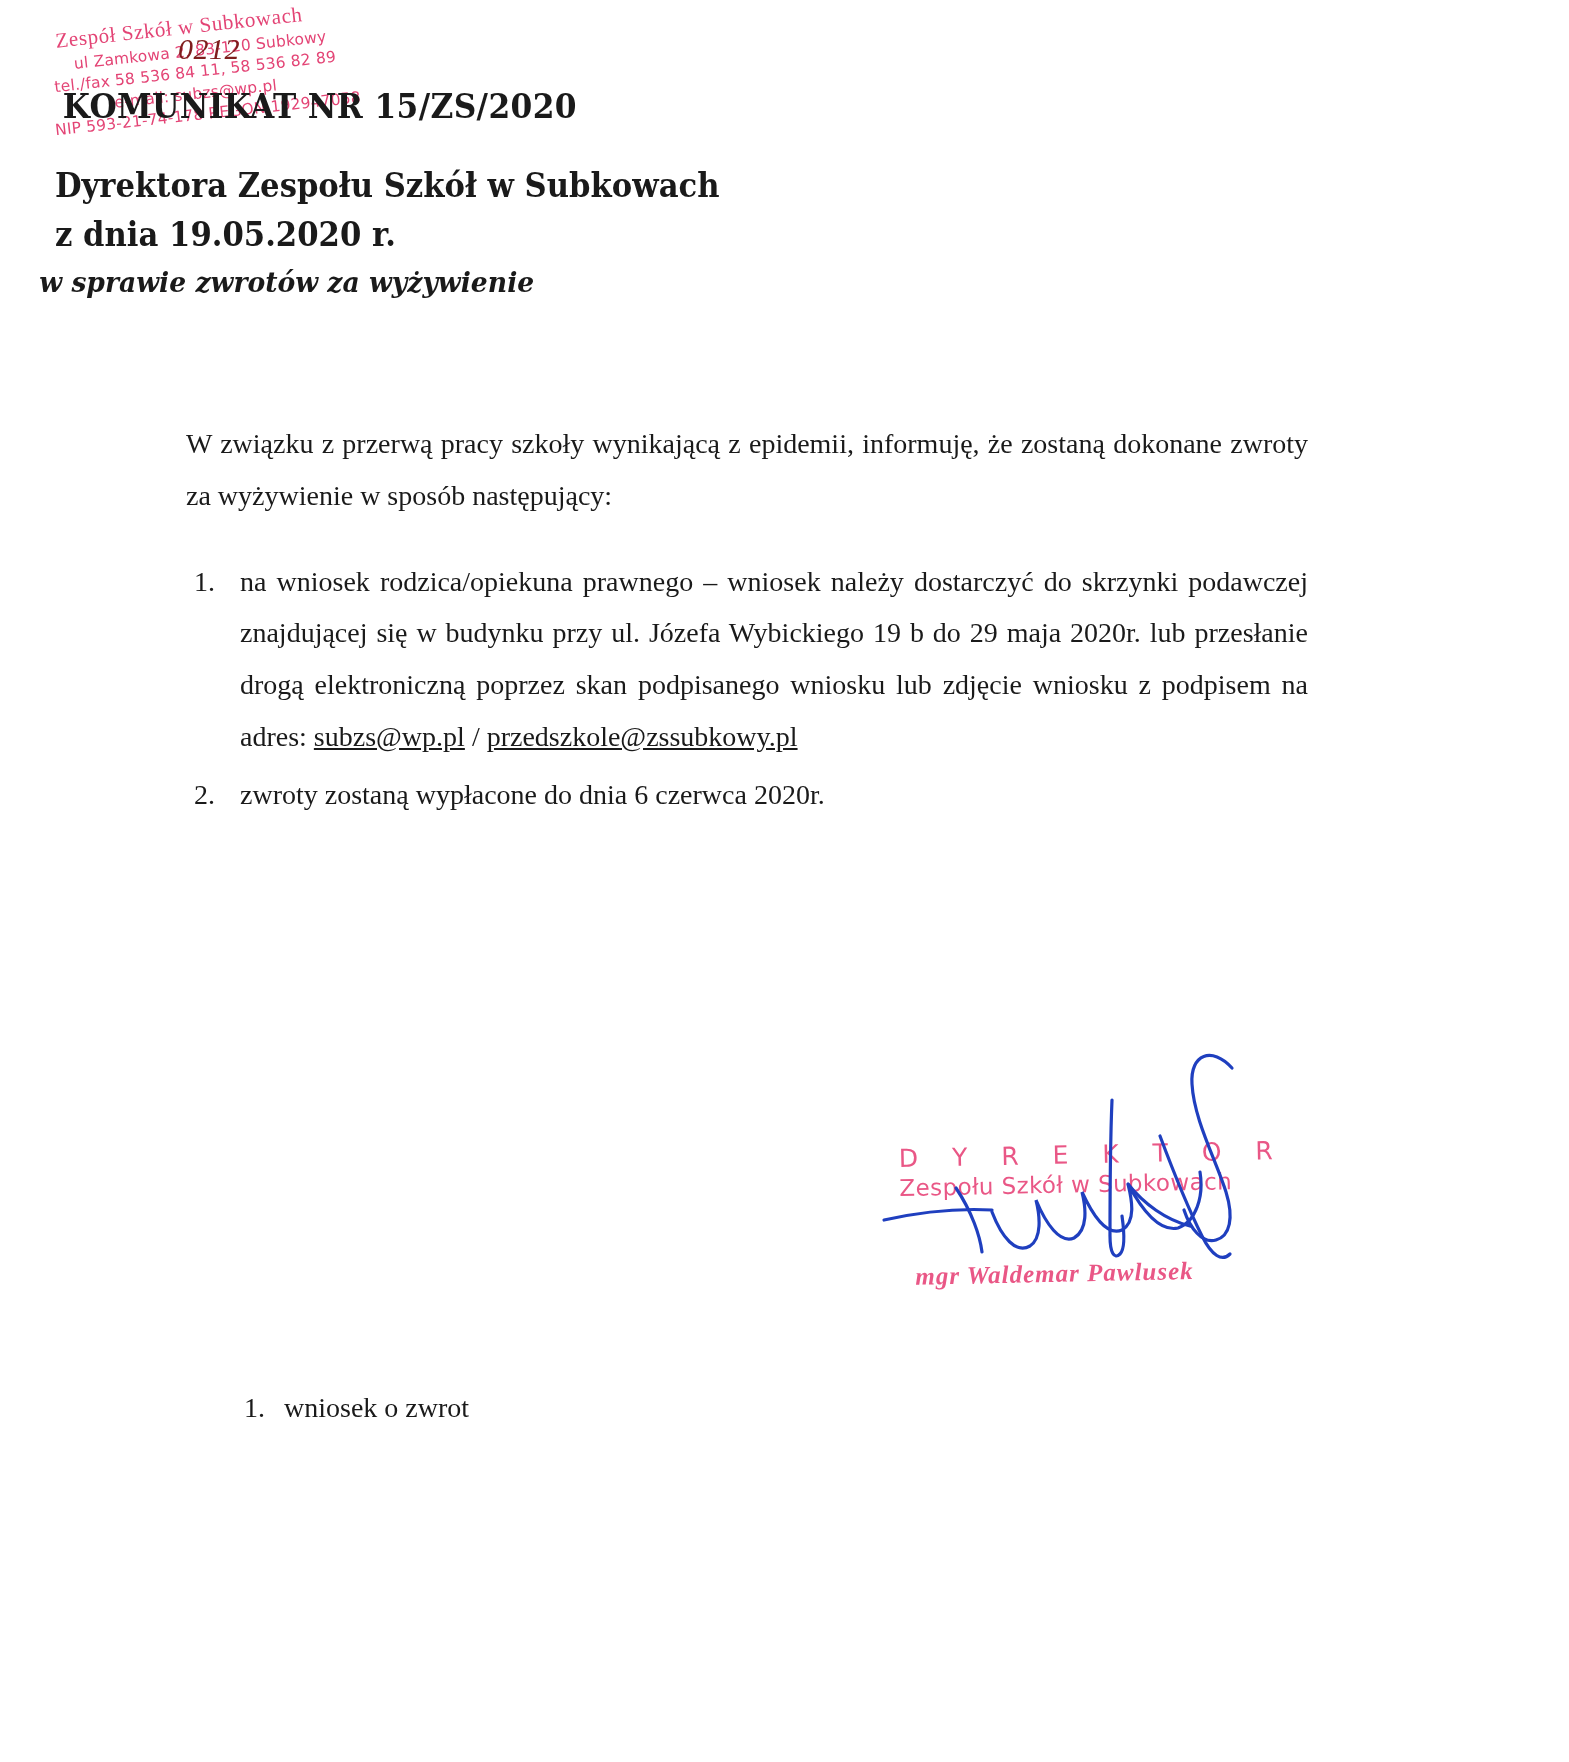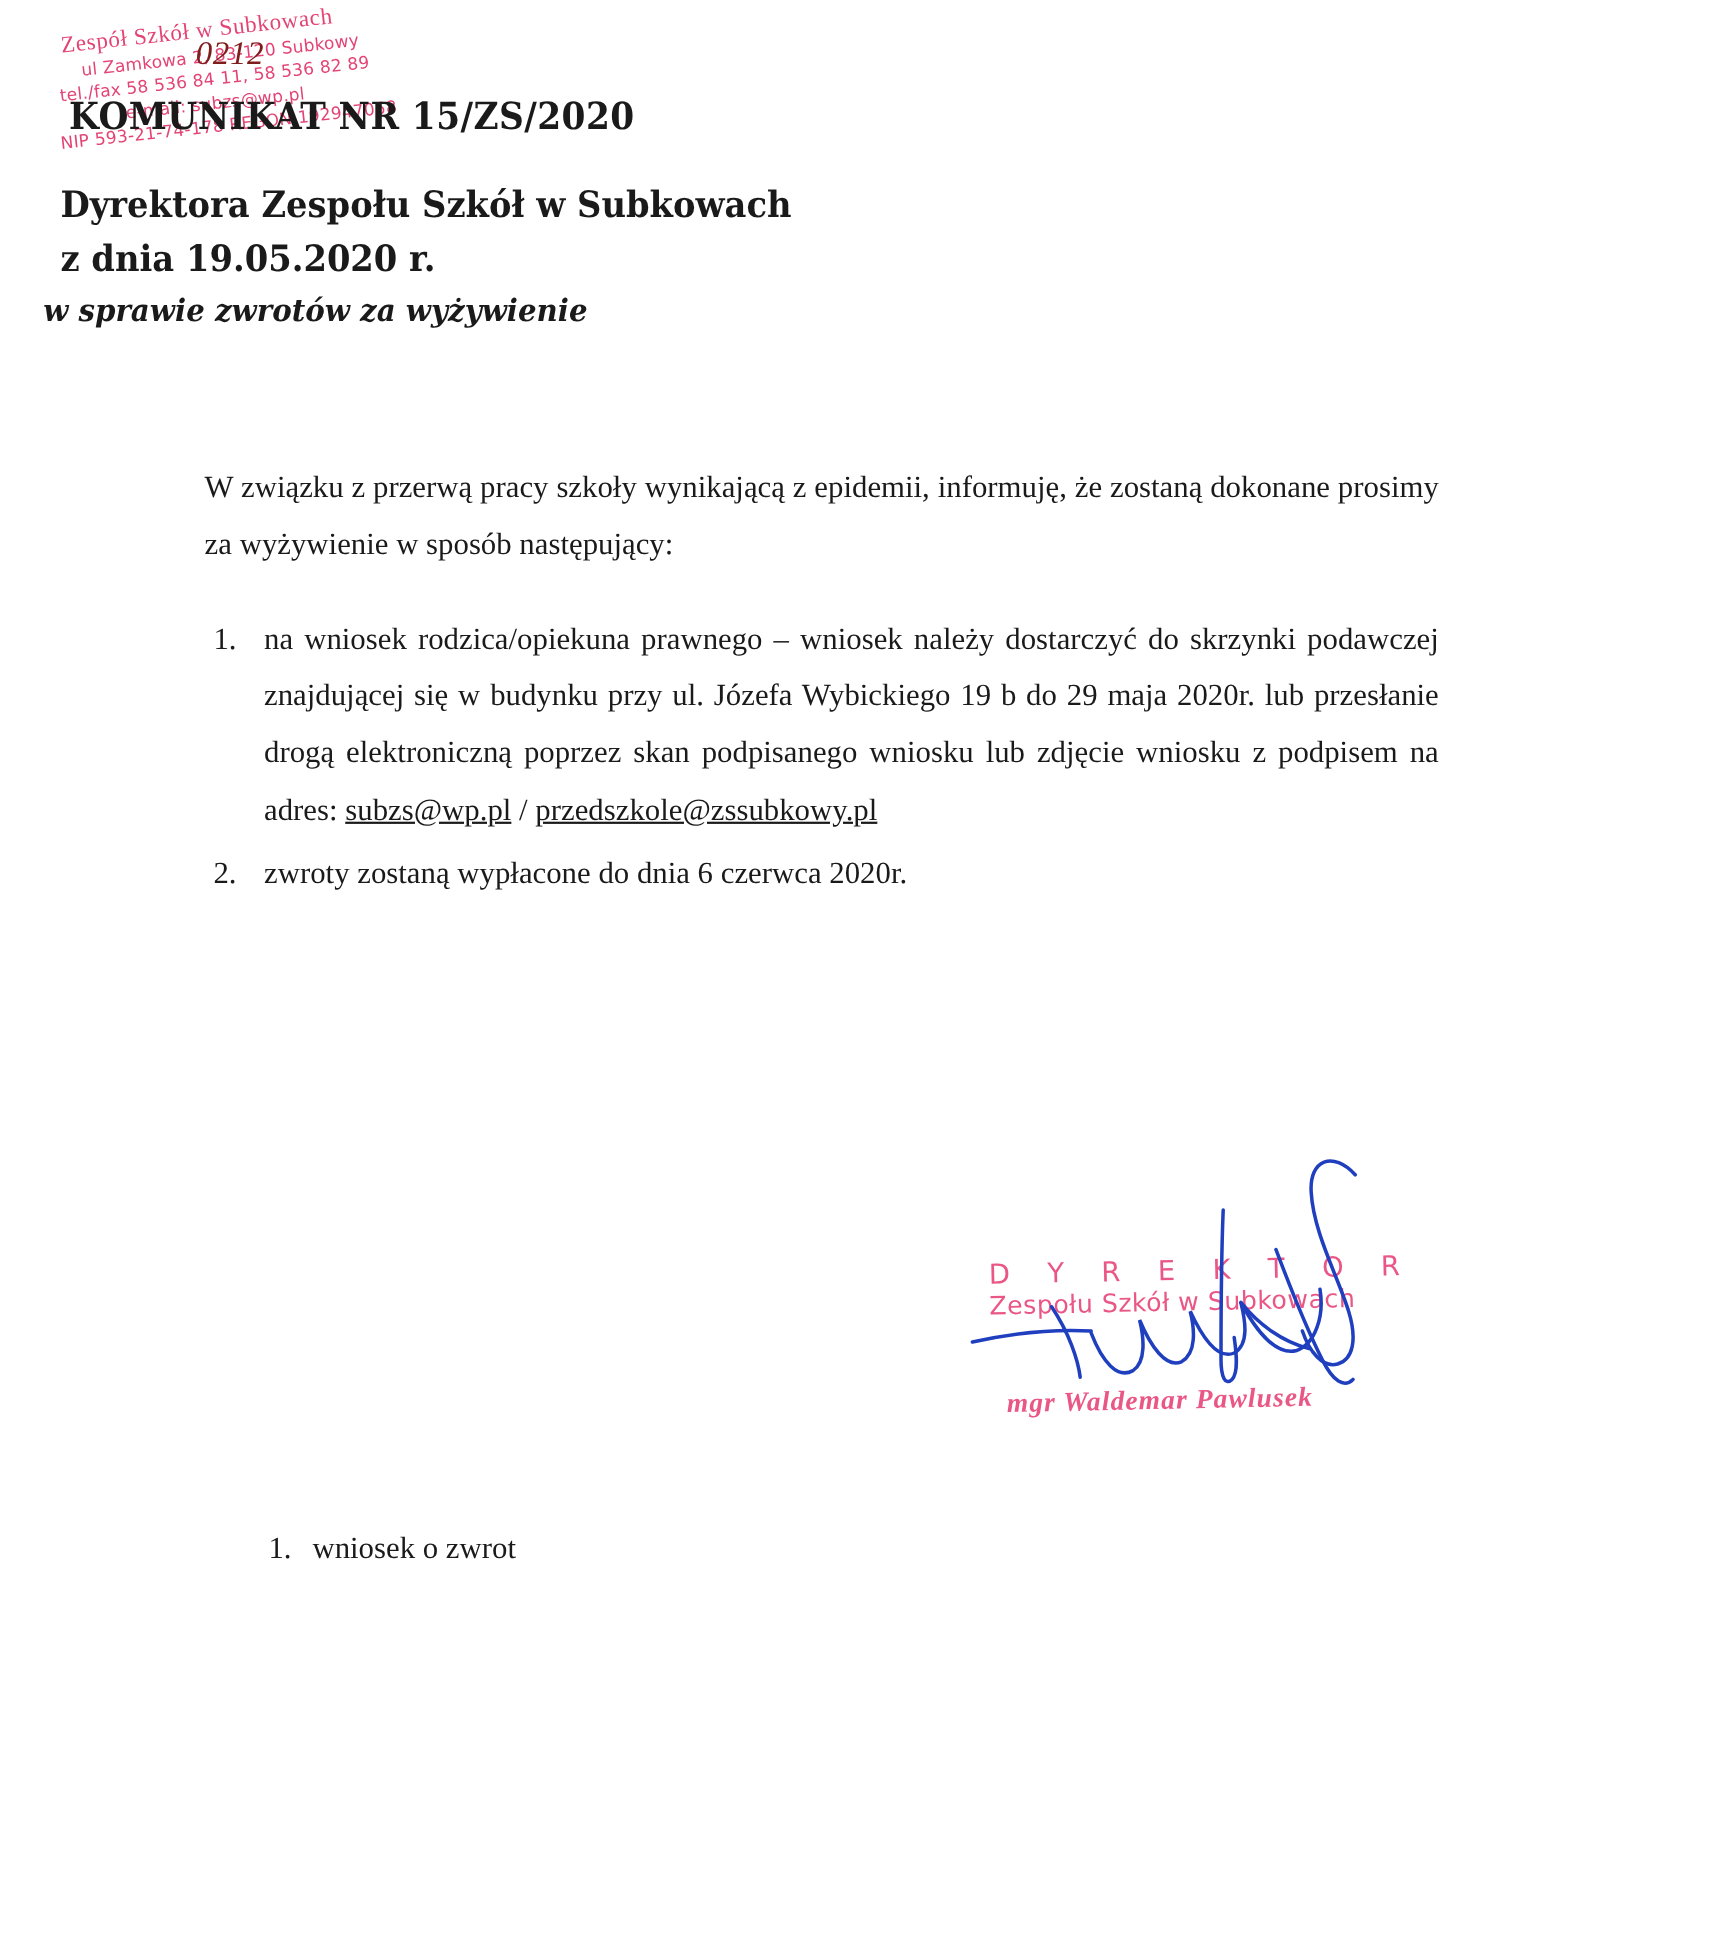--- a/index.html
+++ b/index.html
@@ -228,21 +228,21 @@
 
   <div class="title-block">
     <div class="t-main">KOMUNIKAT NR 15/ZS/2020</div>
     <div class="t-sub1">Dyrektora Zespołu Szkół w Subkowach</div>
     <div class="t-sub2">z dnia 19.05.2020 r.</div>
     <div class="t-sub3">w sprawie zwrotów za wyżywienie</div>
   </div>
 
   <div class="body-wrap">
 
-    <p class="para">W związku z przerwą pracy szkoły wynikającą z epidemii, informuję, że zostaną dokonane prosimy za wyżywienie w sposób następujący:</p>
+    <p class="para">W związku z przerwą pracy szkoły wynikającą z epidemii, informuję, że zostaną dokonane zwroty za wyżywienie w sposób następujący:</p>
 
     <ol class="items">
       <li>
         <span class="marker">1.</span>
         <span class="itext"><span>na wniosek rodzica/opiekuna prawnego – wniosek należy dostarczyć do skrzynki podawczej znajdującej się w budynku przy ul. Józefa Wybickiego 19 b do </span><span class="b">29 maja 2020r.</span><span> lub przesłanie drogą elektroniczną poprzez skan podpisanego  wniosku lub zdjęcie wniosku z podpisem na adres: </span><span class="u">subzs@wp.pl</span><span> / </span><span class="u">przedszkole@zssubkowy.pl</span></span>
       </li>
       <li>
         <span class="marker">2.</span>
         <span class="itext"><span>zwroty zostaną wypłacone do dnia </span><span class="b">6 czerwca 2020r.</span></span>
       </li>

